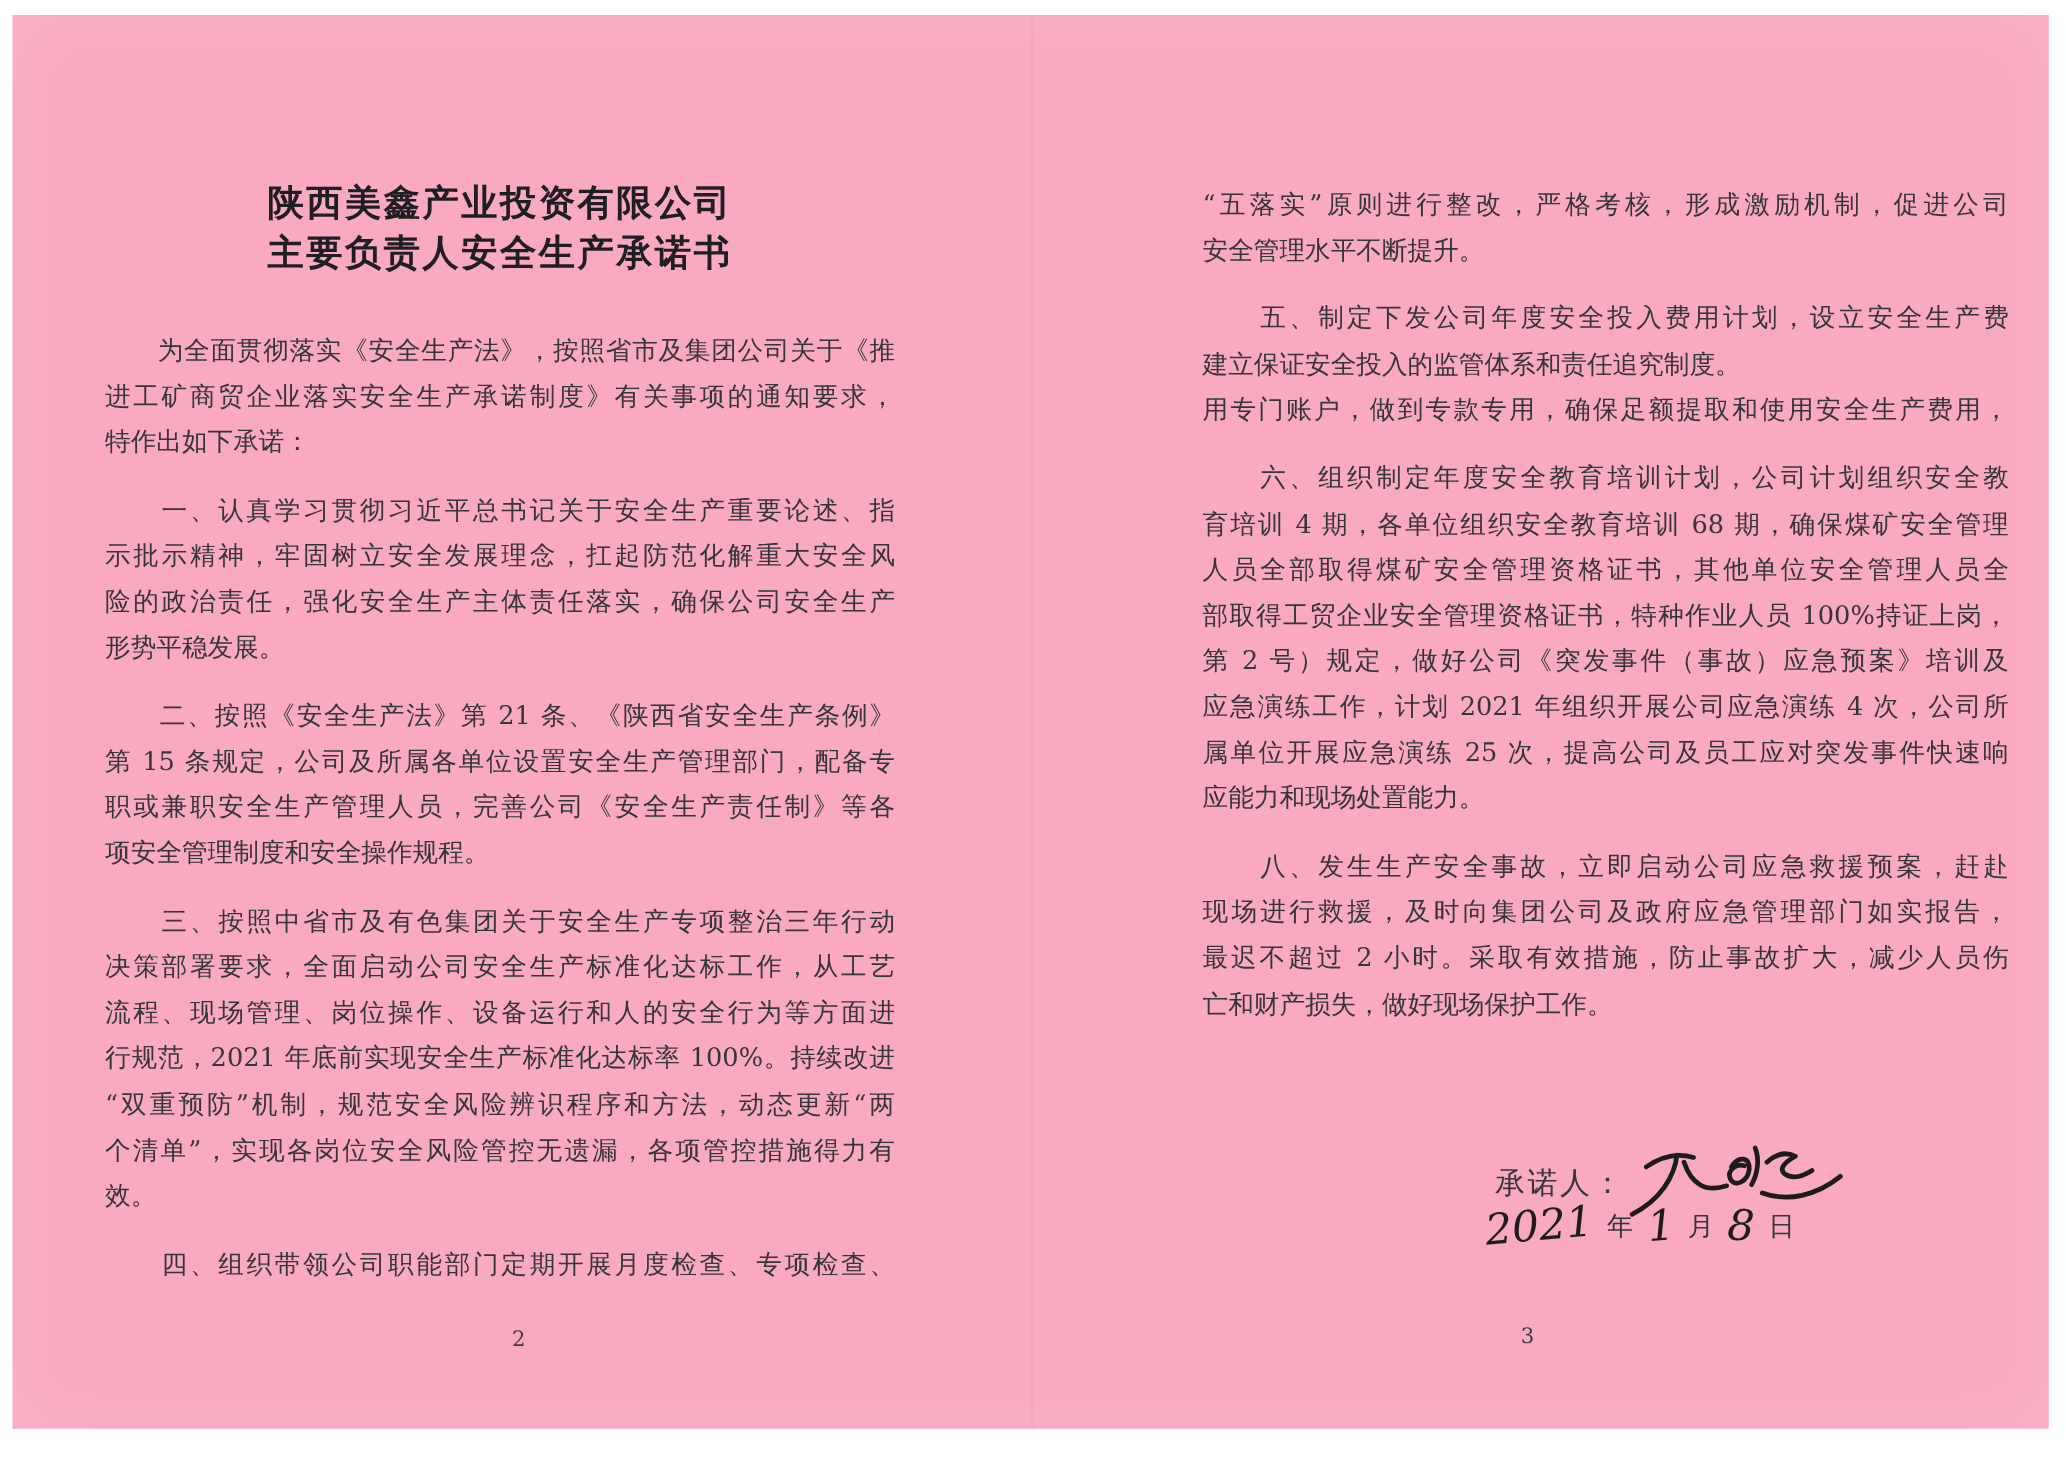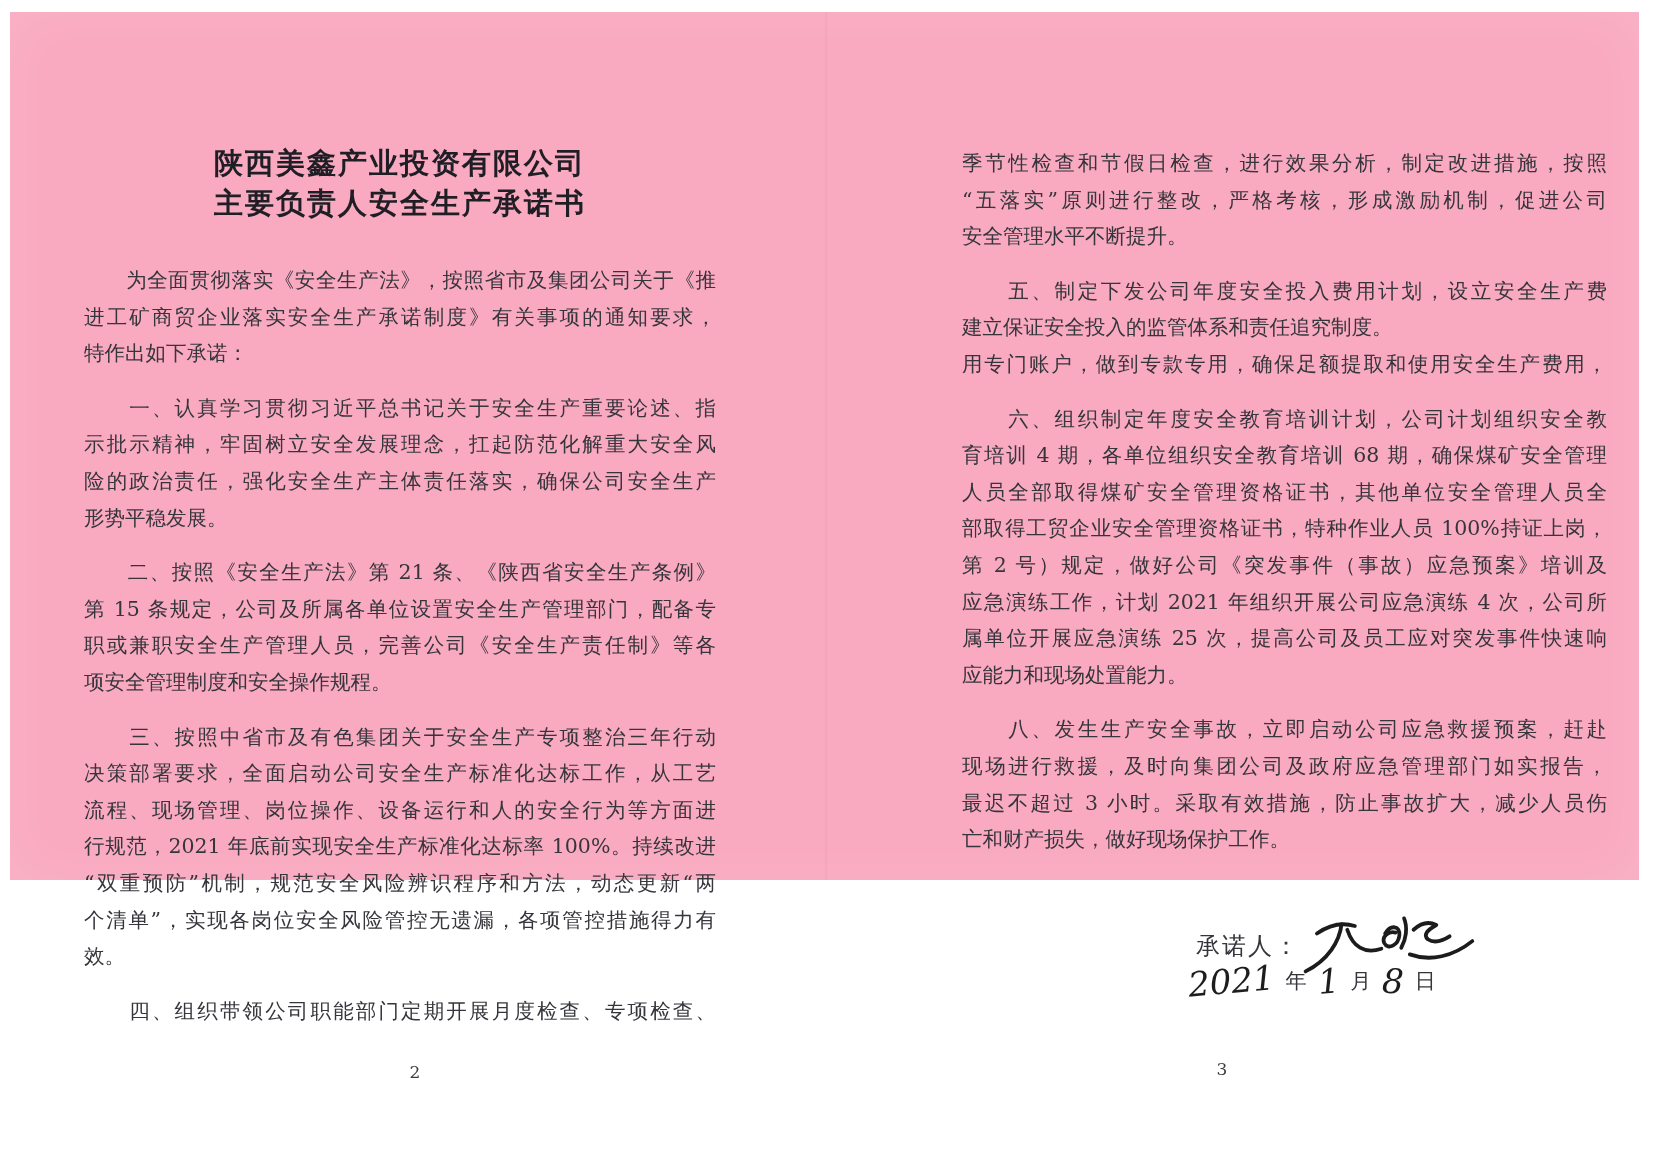--- a/index.html
+++ b/index.html
@@ -1,21 +1,21 @@
 <!DOCTYPE html>
 <html style="--paper: #f9a9c0; --ink: #35353b;"><head>
 <meta charset="utf-8">
 <style>
   html,body{margin:0;padding:0;background:#e8e8e8;}
   .canvas{
     position:relative;width:1653px;height:1168px;background:#ffffff;
     overflow:hidden;font-family:"DejaVu Serif",serif;
   }
   .sheet{
-    position:absolute;left:10px;top:12px;width:1629px;height:868px;
+    position:absolute;left:10px;top:12px;width:1629px;height:1131px;
     background:var(--paper,#f9a9c0);
     box-shadow:inset 0 0 60px rgba(255,255,255,0.12);
   }
   .fold{
     position:absolute;left:815px;top:0;bottom:0;width:3px;
     background:linear-gradient(to right,rgba(120,40,70,0.06),rgba(120,40,70,0));
   }
   .title{
     position:absolute;left:74px;top:131px;width:632px;text-align:center;
     font-family:"Liberation Sans",sans-serif;font-weight:700;
@@ -104,21 +104,20 @@
 
         <div class="line para-end">效。</div>
 
         <div class="line para-start">　　四、组织带领公司职能部门定期开展月度检查、专项检查、</div>
       </div>
 
     <div class="pagenum pagenum-left">2</div>
 
     <div class="page-body body-right">
 
-        <div class="line">季节性检查和节假日检查，进行效果分析，制定改进措施，按照</div>
 
         <div class="line">“五落实”原则进行整改，严格考核，形成激励机制，促进公司</div>
 
         <div class="line para-end">安全管理水平不断提升。</div>
 
         <div class="line para-start">　　五、制定下发公司年度安全投入费用计划，设立安全生产费</div>
 
         <div class="line para-end">建立保证安全投入的监管体系和责任追究制度。</div>
 
         <div class="line">用专门账户，做到专款专用，确保足额提取和使用安全生产费用，</div>
@@ -138,21 +137,21 @@
         <div class="line">应急演练工作，计划 2021 年组织开展公司应急演练 4 次，公司所</div>
 
         <div class="line">属单位开展应急演练 25 次，提高公司及员工应对突发事件快速响</div>
 
         <div class="line para-end">应能力和现场处置能力。</div>
 
         <div class="line para-start">　　八、发生生产安全事故，立即启动公司应急救援预案，赶赴</div>
 
         <div class="line">现场进行救援，及时向集团公司及政府应急管理部门如实报告，</div>
 
-        <div class="line">最迟不超过 3 小时。采取有效措施，防止事故扩大，减少人员伤</div>
+        <div class="line">最迟不超过 2 小时。采取有效措施，防止事故扩大，减少人员伤</div>
 
         <div class="line para-end">亡和财产损失，做好现场保护工作。</div>
       </div>
 
     <div class="sig-label">承诺人：</div>
 
     <svg class="sig-svg" viewBox="0 0 190 80" xmlns="http://www.w3.org/2000/svg">
       <g stroke="#1c1c1c" stroke-width="4" fill="none" stroke-linecap="round" stroke-linejoin="round">
         <path d="M20 30 Q40 16 60 22"></path>
         <path d="M46 20 C44 38 32 58 8 70"></path>

